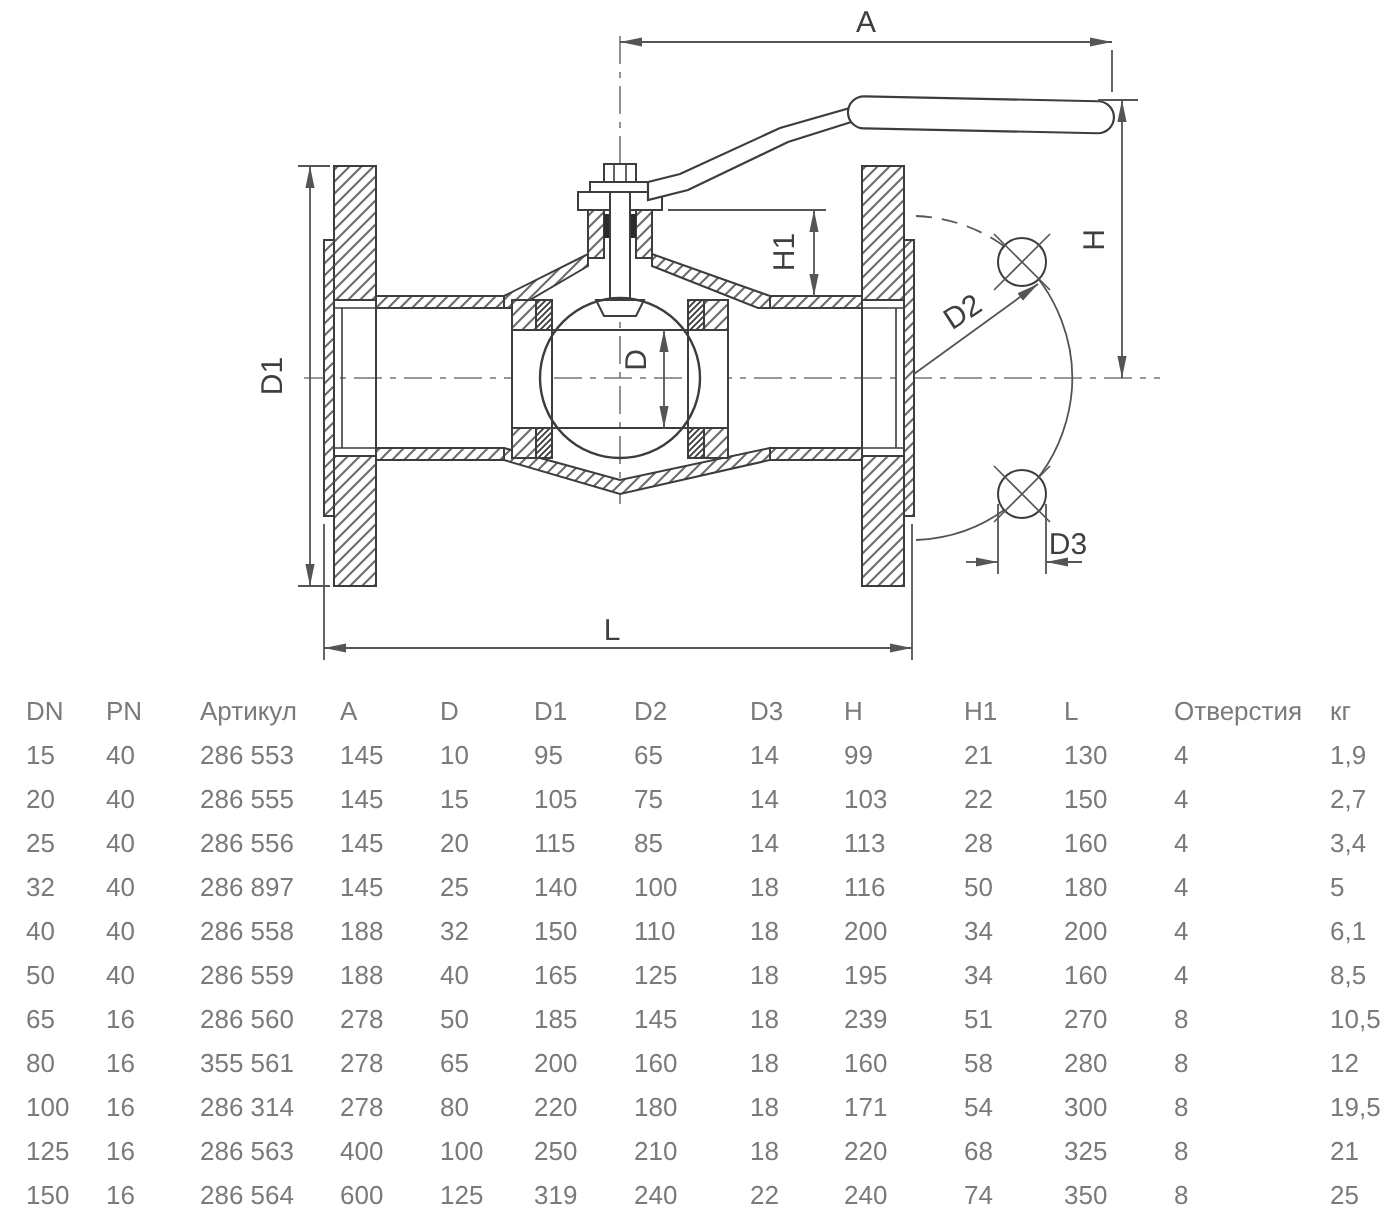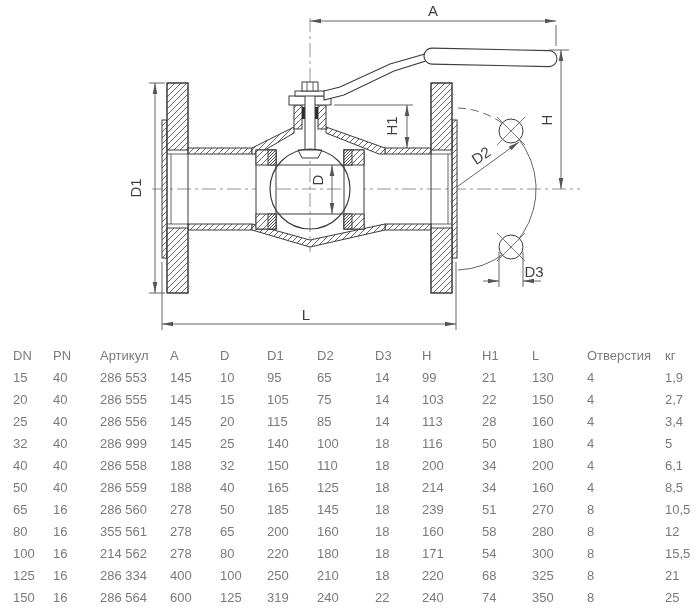--- a/index.html
+++ b/index.html
@@ -195,21 +195,21 @@
     <div class="cell">85</div>
     <div class="cell">14</div>
     <div class="cell">113</div>
     <div class="cell">28</div>
     <div class="cell">160</div>
     <div class="cell">4</div>
     <div class="cell">3,4</div>
     <div class="pad"></div>
     <div class="cell">32</div>
     <div class="cell">40</div>
-    <div class="cell">286 999</div>
+    <div class="cell">286 897</div>
     <div class="cell">145</div>
     <div class="cell">25</div>
     <div class="cell">140</div>
     <div class="cell">100</div>
     <div class="cell">18</div>
     <div class="cell">116</div>
     <div class="cell">50</div>
     <div class="cell">180</div>
     <div class="cell">4</div>
     <div class="cell">5</div>
@@ -229,21 +229,21 @@
     <div class="cell">6,1</div>
     <div class="pad"></div>
     <div class="cell">50</div>
     <div class="cell">40</div>
     <div class="cell">286 559</div>
     <div class="cell">188</div>
     <div class="cell">40</div>
     <div class="cell">165</div>
     <div class="cell">125</div>
     <div class="cell">18</div>
-    <div class="cell">214</div>
+    <div class="cell">195</div>
     <div class="cell">34</div>
     <div class="cell">160</div>
     <div class="cell">4</div>
     <div class="cell">8,5</div>
     <div class="pad"></div>
     <div class="cell">65</div>
     <div class="cell">16</div>
     <div class="cell">286 560</div>
     <div class="cell">278</div>
     <div class="cell">50</div>
@@ -265,35 +265,35 @@
     <div class="cell">160</div>
     <div class="cell">18</div>
     <div class="cell">160</div>
     <div class="cell">58</div>
     <div class="cell">280</div>
     <div class="cell">8</div>
     <div class="cell">12</div>
     <div class="pad"></div>
     <div class="cell">100</div>
     <div class="cell">16</div>
-    <div class="cell">214 562</div>
+    <div class="cell">286 314</div>
     <div class="cell">278</div>
     <div class="cell">80</div>
     <div class="cell">220</div>
     <div class="cell">180</div>
     <div class="cell">18</div>
     <div class="cell">171</div>
     <div class="cell">54</div>
     <div class="cell">300</div>
     <div class="cell">8</div>
-    <div class="cell">15,5</div>
+    <div class="cell">19,5</div>
     <div class="pad"></div>
     <div class="cell">125</div>
     <div class="cell">16</div>
-    <div class="cell">286 334</div>
+    <div class="cell">286 563</div>
     <div class="cell">400</div>
     <div class="cell">100</div>
     <div class="cell">250</div>
     <div class="cell">210</div>
     <div class="cell">18</div>
     <div class="cell">220</div>
     <div class="cell">68</div>
     <div class="cell">325</div>
     <div class="cell">8</div>
     <div class="cell">21</div>

